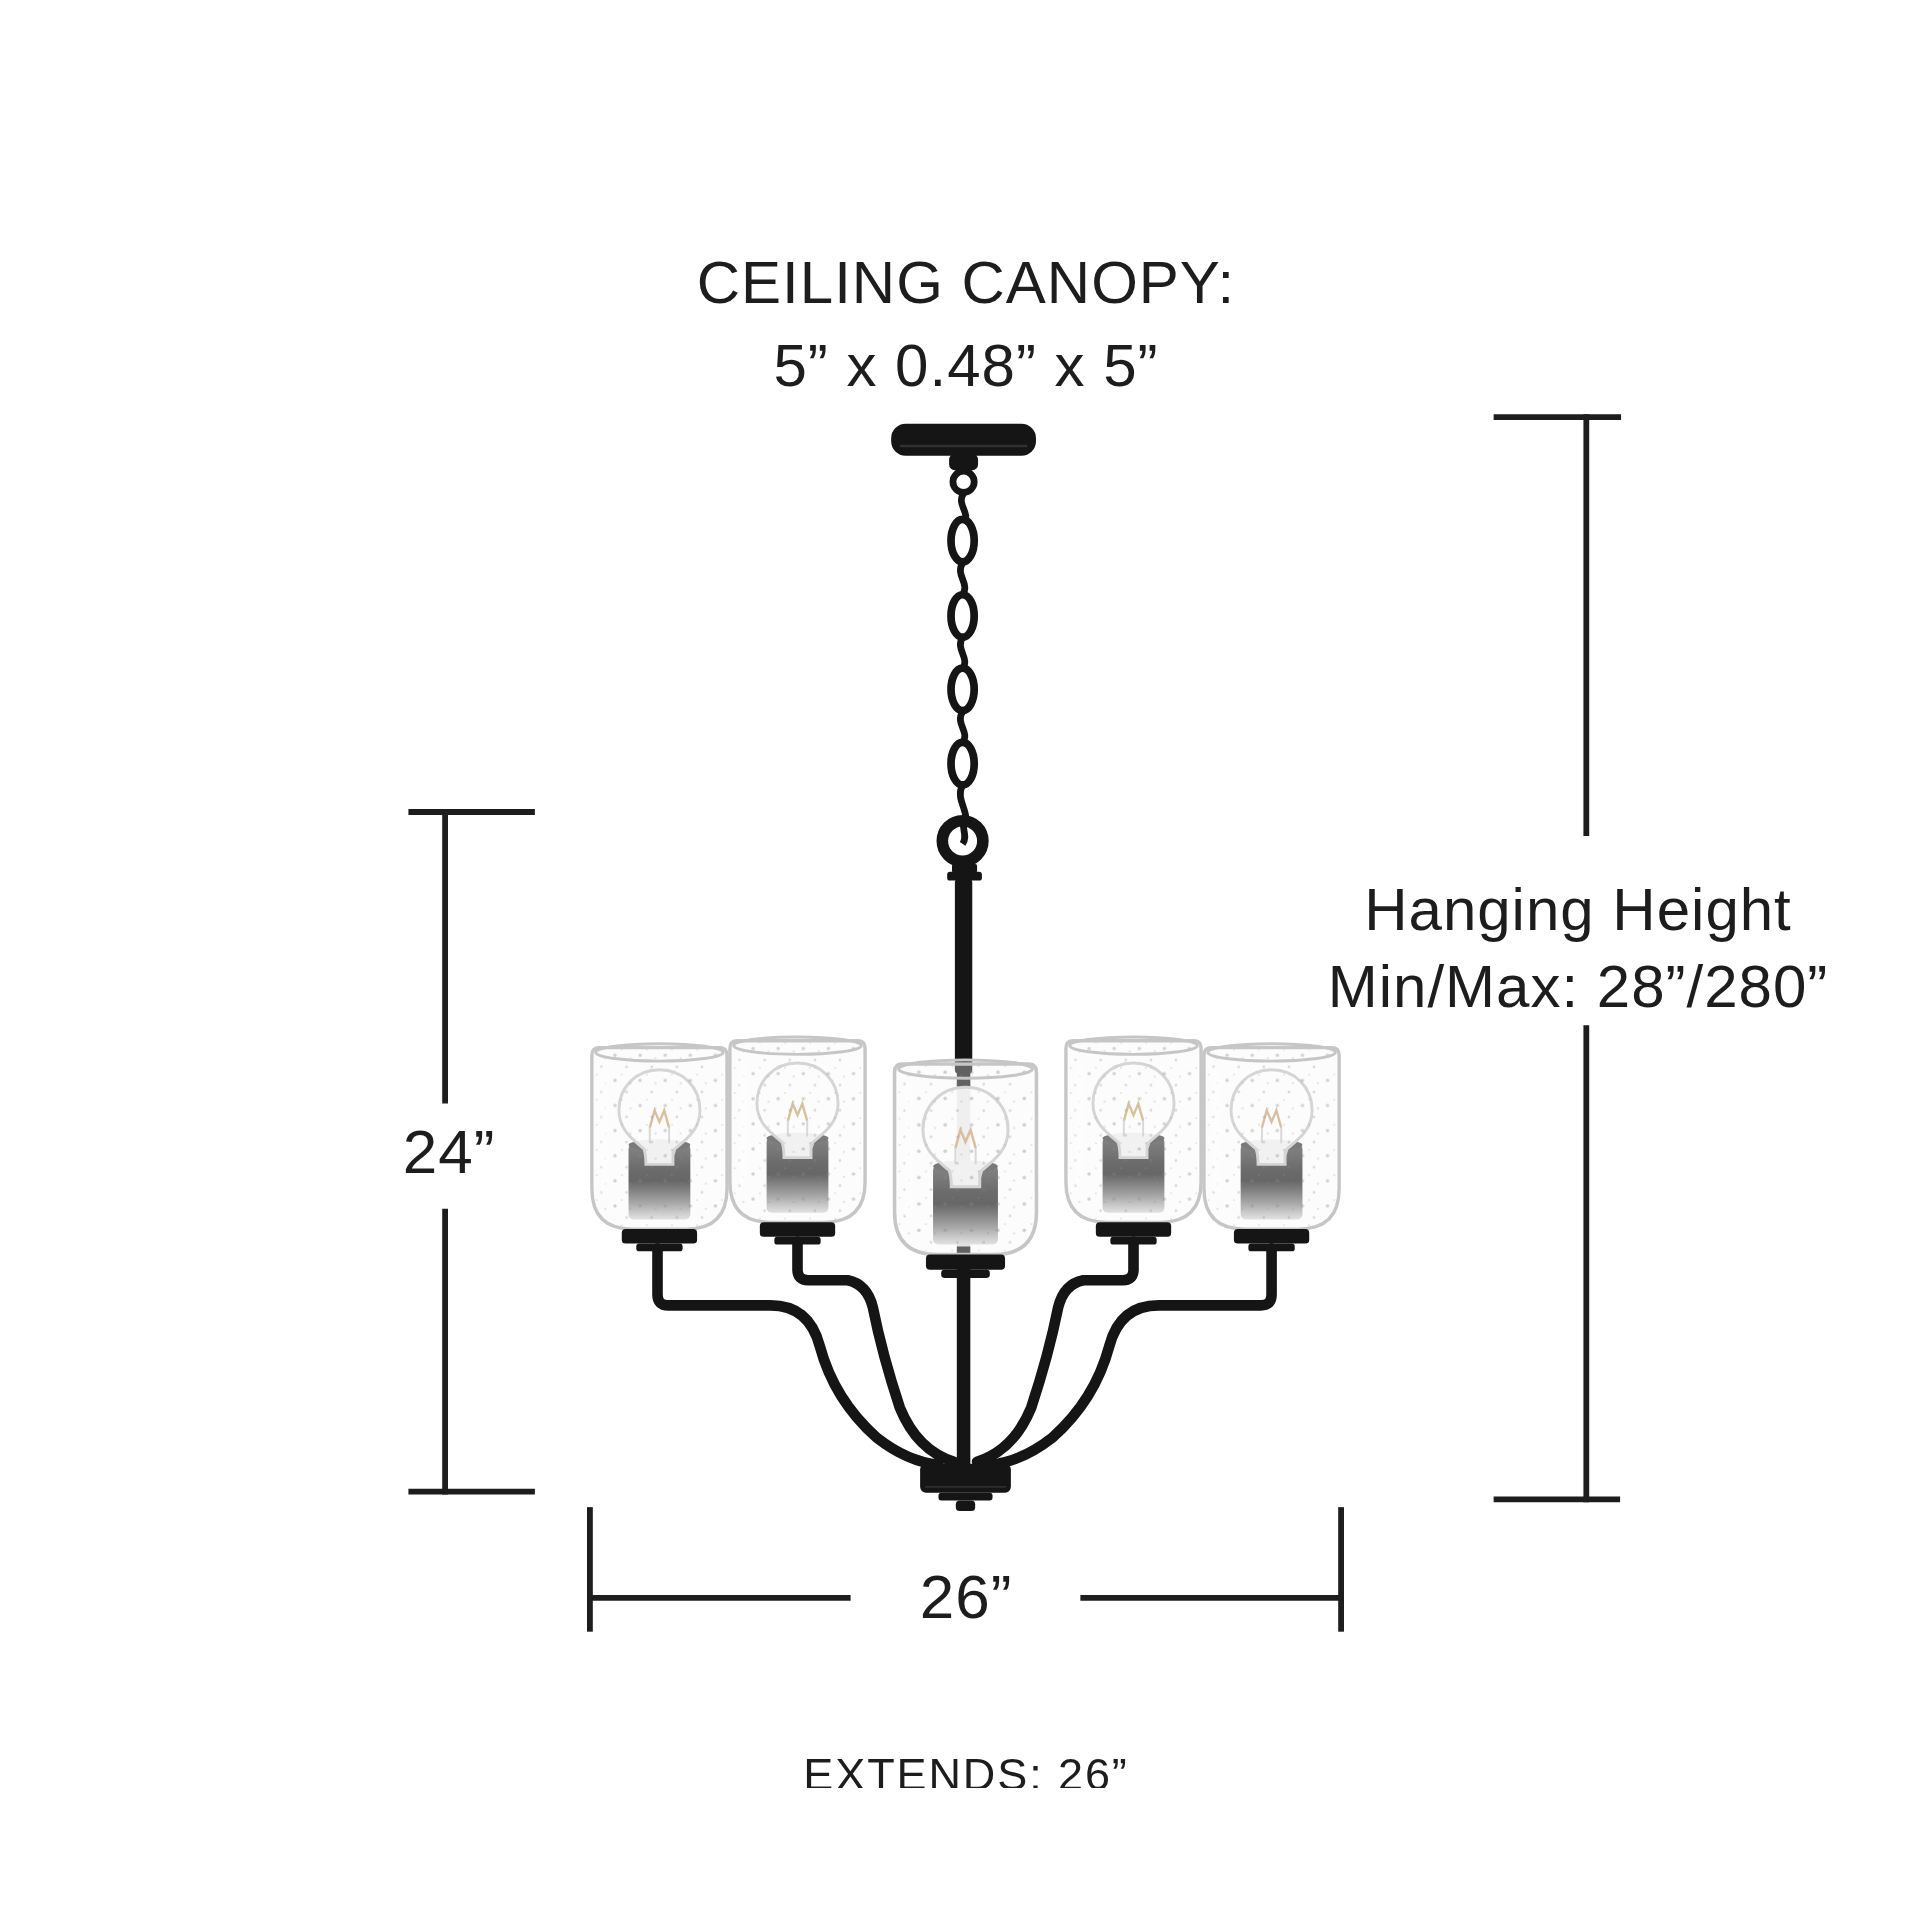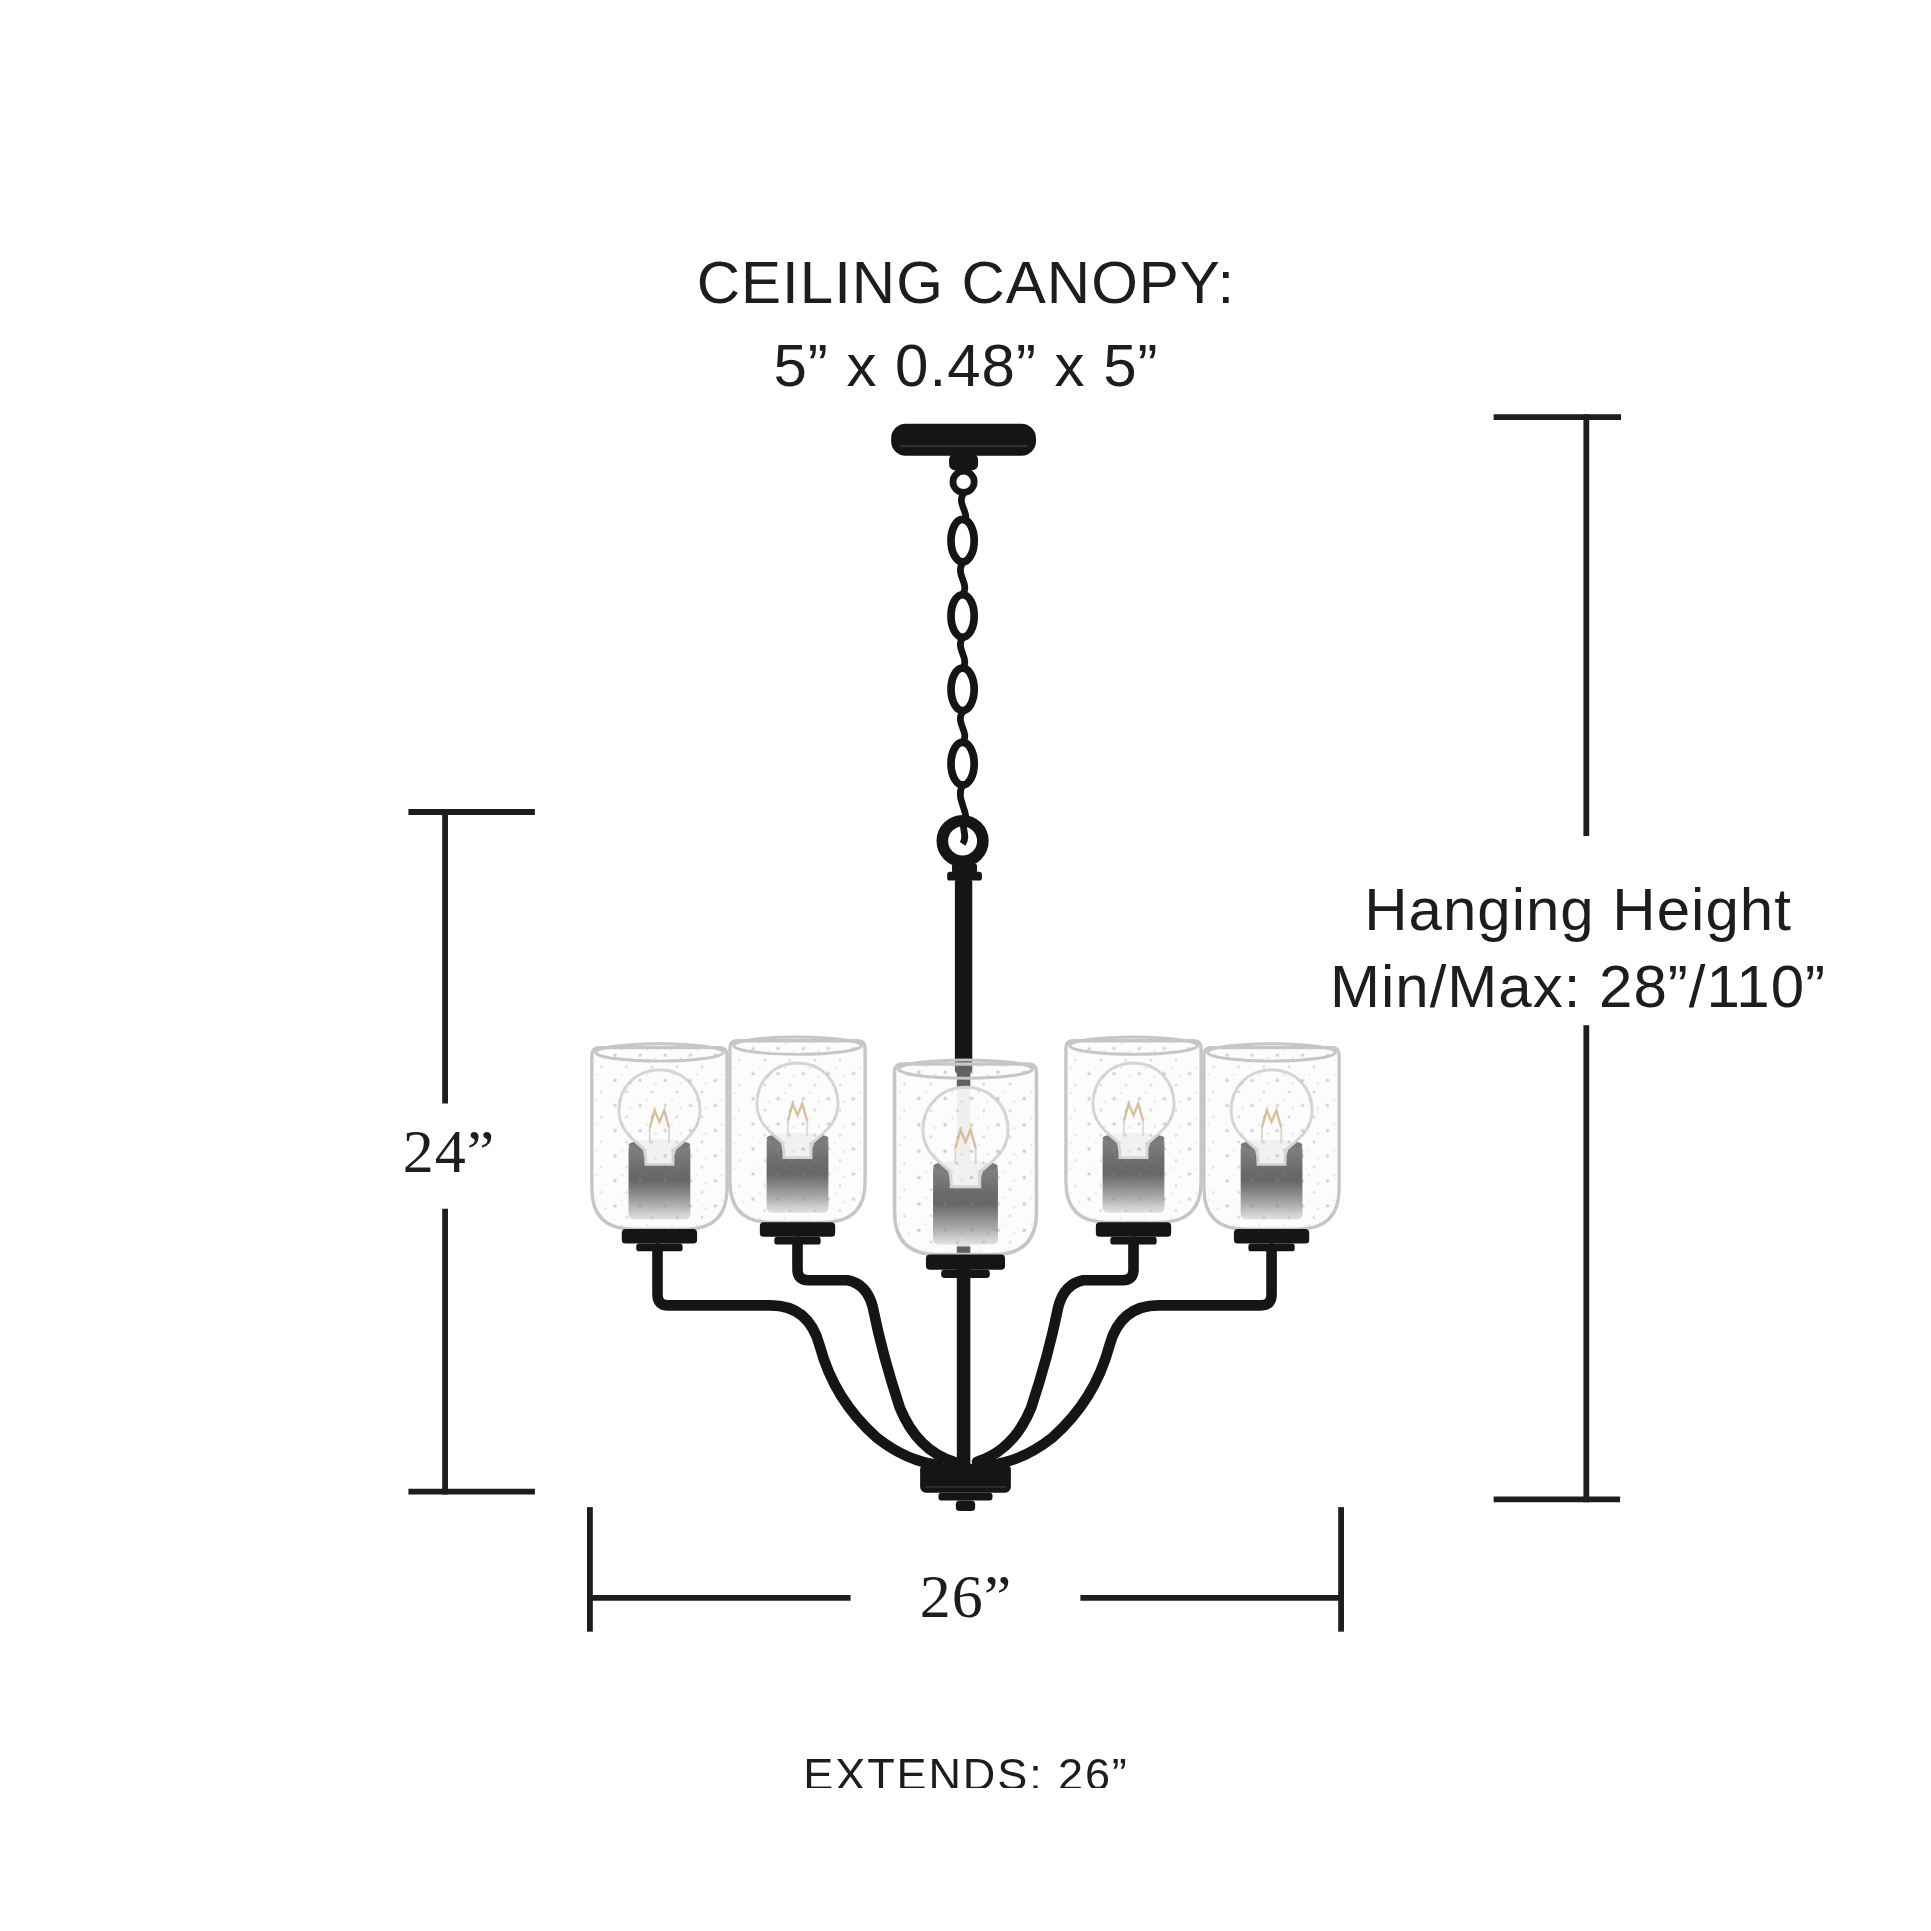--- a/index.html
+++ b/index.html
@@ -13,21 +13,21 @@
   .stage{
     position:relative;width:1931px;height:1788px;background:var(--bg);
     font-family:"Liberation Sans", sans-serif;color:var(--ink);overflow:hidden;
   }
   .diagram-svg{position:absolute;left:0;top:0;width:1931px;height:1931px;}
   .lbl{position:absolute;text-align:center;white-space:nowrap;letter-spacing:1px;color:var(--ink);}
   .center-x{transform:translateX(-50%);}
   .center-xy{transform:translate(-50%,-50%);}
   .title-block{font-size:60px;line-height:83px;}
   .hang-block{font-size:60px;line-height:77px;margin-left:8px;}
-  .dim-label{font-size:62px;font-family:Liberation Serif, serif;}
+  .dim-label{font-size:62px;}
   .extends-label{font-size:45px;letter-spacing:1.9px;text-align:right;}
   
   .ink-line{stroke:var(--ink);stroke-width:6;fill:none;stroke-linecap:square;}
   .fx{fill:var(--fixture);}
   .fx-line{stroke:var(--fixture);fill:none;}
   .glass-line{stroke:var(--glass);fill:none;}
 </style>
 </head>
 <body>
 
@@ -151,21 +151,21 @@
     </g>
   </svg>
 
   <div class="lbl center-x title-block" style="left:966px; top:241px;">
     <div>CEILING CANOPY:</div>
     <div>5” x 0.48” x 5”</div>
   </div>
 
   <div class="lbl center-x hang-block" style="left:1570px; top:871px;">
     <div>Hanging Height</div>
-    <div>Min/Max: 28”/110”</div>
+    <div>Min/Max: 28”/280”</div>
   </div>
 
   <div class="lbl center-xy dim-label" style="left:449px; top:1151px;">24”</div>
 
   <div class="lbl center-xy dim-label" style="left:966px; top:1596px;">26”</div>
 
   <div class="lbl center-xy extends-label" style="left:966px; top:1775px;">EXTENDS: 26”</div>
 </div>
 
 

